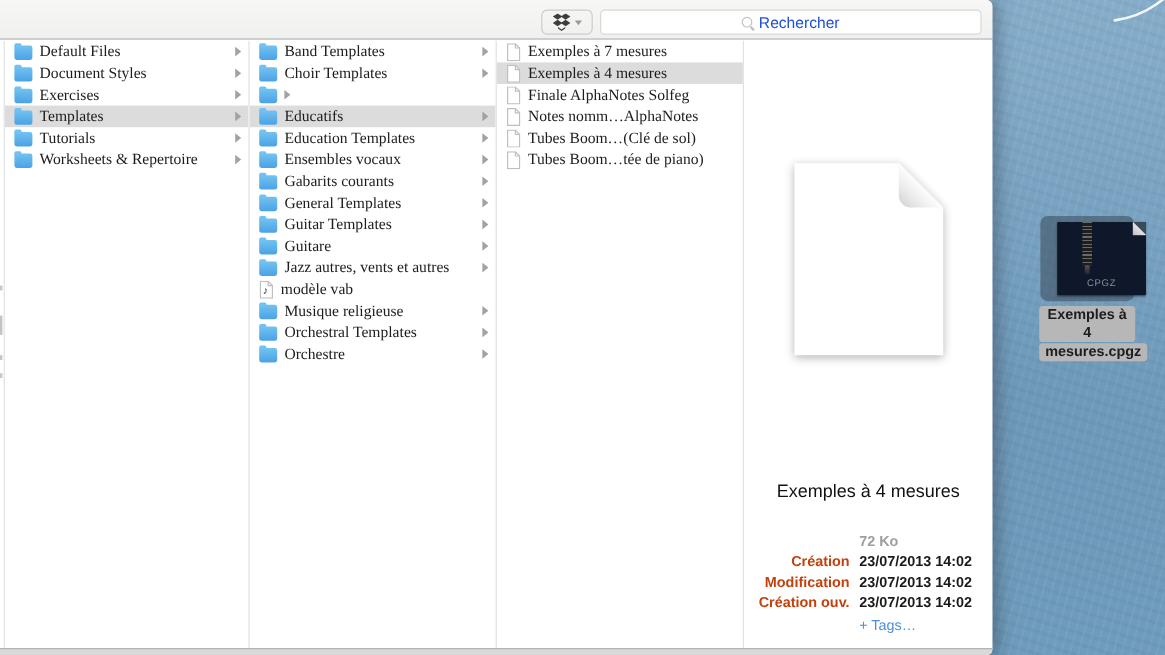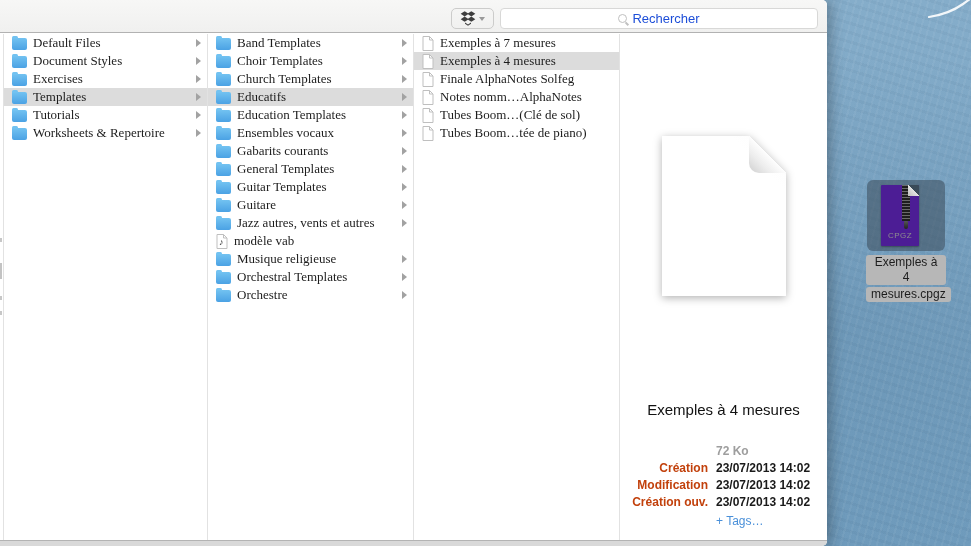--- a/index.html
+++ b/index.html
@@ -74,33 +74,33 @@
   .inf-row { display:flex; }
   .inf-row .k { width:88px; text-align:right; color:#c2410c; font-weight:bold; flex:0 0 88px; }
   .inf-row .v { margin-left:8px; color:#1a1a1a; font-weight:bold; }
   .inf-row .v.dim { color:#9e9e9e; }
   .tags { margin-left:96px; margin-top:2px; font-size:12px; color:#4a90d9; cursor:pointer; }
 
   
   .dt-icon { position:absolute; left:866px; top:180px; width:80px; text-align:center; cursor:default; }
   .dt-sel { position:relative; width:78px; height:71px; margin:0 auto;
     background:rgba(58,75,89,.55); border-radius:6px; }
-  .zipdoc { position:absolute; left:14px; top:5px; width:38px; height:61px; background:#4c1d95;
+  .zipdoc { position:absolute; left:14px; top:5px; width:74px; height:61px; background:#0f172a;
     border-radius:1px; box-shadow:0 1px 2px rgba(0,0,0,.35); overflow:hidden; }
   .zipdoc .zfold { position:absolute; top:0; right:0; width:11px; height:11px;
     background:linear-gradient(225deg, rgba(58,75,89,1) 48%, #e3e3e3 50%, #bdbdbd 100%); }
   .zip { position:absolute; left:21px; top:0; width:8px; height:36px;
     background:repeating-linear-gradient(0deg,#1e1e1e 0 2px,#6a6a6a 2px 3px); }
   .zip::after { content:""; position:absolute; left:2px; top:36px; width:4px; height:8px;
     background:linear-gradient(#555,#222); border-radius:1px 1px 2px 2px; }
   .zbadge { position:absolute; left:0; right:0; bottom:6px; font-size:8px; letter-spacing:.5px;
     color:#8e8e8e; }
   .dt-label { margin-top:4px; line-height:15px; }
   .dt-label span { display:inline-block; background:#b7b7b7; border-radius:3px; padding:0 5px;
-    font-size:12px; font-weight:normal; color:#1d1d1d; }
+    font-size:12px; font-weight:bold; color:#1d1d1d; }
 
   .swoosh { position:absolute; right:0; top:0; }
 </style>
 </head>
 <body>
 
 <svg class="swoosh" width="60" height="24" viewBox="0 0 60 24">
   <path d="M18 17 Q 38 14 52 4 T 62 -4" fill="none" stroke="rgba(255,255,255,.9)" stroke-width="2.2" stroke-linecap="round"></path>
 </svg>
 
@@ -175,21 +175,20 @@
           <span class="lbl">Band Templates</span>
           <span class="arr"></span>
         </div>
       <div class="row">
           <span class="ficon"></span>
           <span class="lbl">Choir Templates</span>
           <span class="arr"></span>
         </div>
       <div class="row">
           <span class="ficon"></span>
-          <span class="lbl">Church Templates</span>
           <span class="arr"></span>
         </div>
       <div class="row sel">
           <span class="ficon"></span>
           <span class="lbl">Educatifs</span>
           <span class="arr"></span>
         </div>
       <div class="row">
           <span class="ficon"></span>
           <span class="lbl">Education Templates</span>

